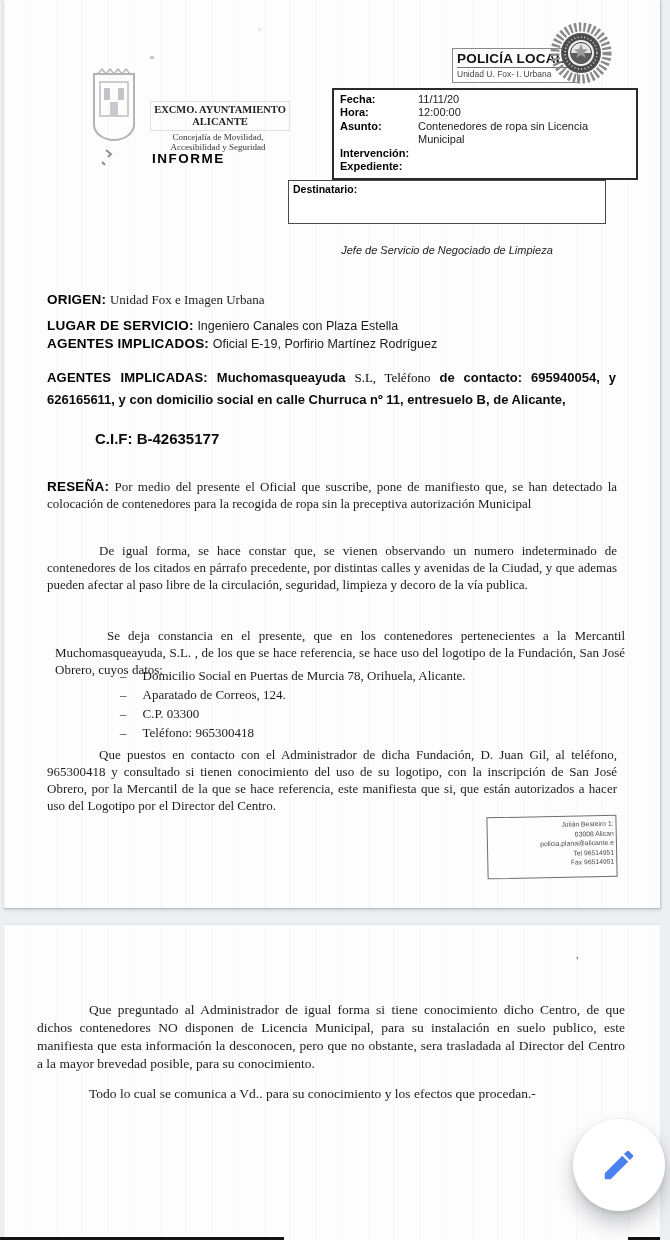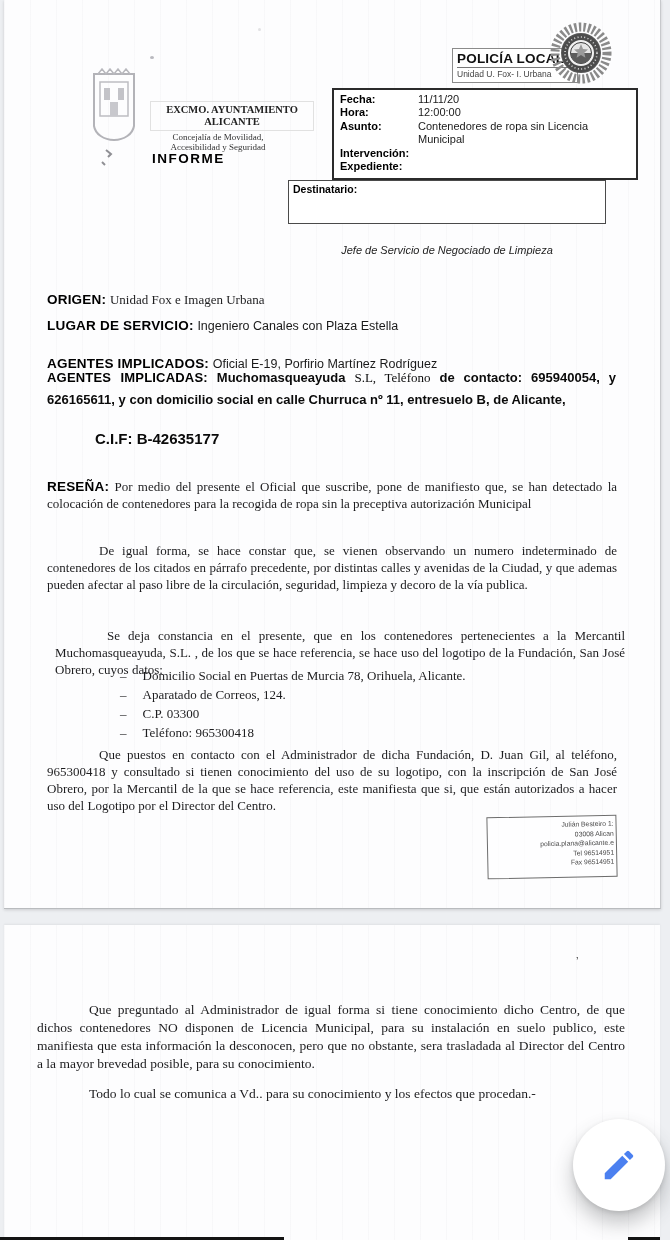--- a/index.html
+++ b/index.html
@@ -9,21 +9,21 @@
         background-image:repeating-linear-gradient(90deg,rgba(120,120,135,.04) 0 1px,transparent 1px 26px);}
   .page1{top:0;height:908px;border-right:1px solid #c7c9cc;border-bottom:1px solid #b9bbbe;
          box-shadow:0 1px 3px rgba(0,0,0,.15);}
   .page2{top:925px;height:315px;box-shadow:0 -1px 2px rgba(0,0,0,.06);}
   .abs{position:absolute;}
   
   .police-box{left:448px;top:48px;width:116px;border:1px solid #8b8b8b;background:#fff;padding:2px 4px 3px;}
   .police-title{font-size:13.5px;font-weight:bold;color:#111;letter-spacing:.2px;
                 border-bottom:1px solid #777;padding-bottom:1px;}
   .police-sub{font-size:8.5px;color:#444;padding-top:1px;}
-  .org-box{left:146px;top:101px;width:138px;border:1px solid #e1e1e1;padding:2px 12px;
+  .org-box{left:146px;top:101px;width:138px;border:1px solid #e1e1e1;padding:2px 0;
            font-family:"Liberation Serif",serif;font-weight:bold;font-size:10.5px;
            text-align:center;line-height:12px;color:#222;}
   .dept{left:128px;top:132px;width:172px;text-align:center;font-family:"Liberation Serif",serif;
         font-size:9px;line-height:10px;color:#333;}
   .informe{left:148px;top:151px;font-size:13.5px;font-weight:bold;letter-spacing:1.5px;color:#000;}
   .meta-box{left:312px;top:88px;width:290px;border:2px solid #2b2b2b;background:#fff;padding:3px 6px 5px;margin-left:16px;}
   .meta-row{display:flex;font-size:11px;line-height:13.4px;}
   .meta-label{width:78px;font-weight:bold;color:#000;flex:0 0 78px;}
   .meta-value{color:#1a1a1a;}
   .dest-box{left:284px;top:180px;width:316px;height:42px;border:1.5px solid #4a4a4a;background:#fff;}
@@ -142,21 +142,21 @@
     </div>
 
     <div class="abs fline" style="top:292px;">
       <span class="flabel">ORIGEN:</span>
       <span class="fvalue-serif">Unidad Fox e Imagen Urbana</span>
     </div>
     <div class="abs fline" style="top:318px;">
       <span class="flabel">LUGAR DE SERVICIO:</span>
       <span class="fvalue-sans">Ingeniero Canales con Plaza Estella</span>
     </div>
-    <div class="abs fline" style="top:356px;">
+    <div class="abs fline" style="top:336px;">
       <span class="flabel">AGENTES IMPLICADOS:</span>
       <span class="fvalue-sans">Oficial E-19, Porfirio Martínez Rodríguez</span>
     </div>
 
     <p class="abs personas" style="margin:0;"><span class="flabel">AGENTES IMPLICADAS:</span> <span>Muchomasqueayuda</span> <span class="serifmix">S.L, Teléfono</span> <span>de contacto: 695940054, y 626165611, y con domicilio social en calle Churruca nº 11, entresuelo B, de Alicante,</span></p>
     <div class="abs cifline">C.I.F: B-42635177</div>
 
     <p class="abs serifp resena" style="margin:0;"><span class="flabel" style="font-family:'Liberation Sans',sans-serif;font-size:13.5px;">RESEÑA:</span> <span>Por medio del presente el Oficial que suscribe,  pone de manifiesto que, se han detectado la colocación  de contenedores para la recogida de ropa sin la preceptiva autorización Municipal</span></p>
 
     <p class="abs serifp indent p2" style="margin:0;">De igual forma, se hace constar que, se  vienen observando un numero indeterminado de contenedores de los citados en párrafo precedente,  por distintas calles y avenidas de la Ciudad, y que ademas pueden afectar al paso libre de la circulación, seguridad, limpieza y decoro de la vía publica.</p>

